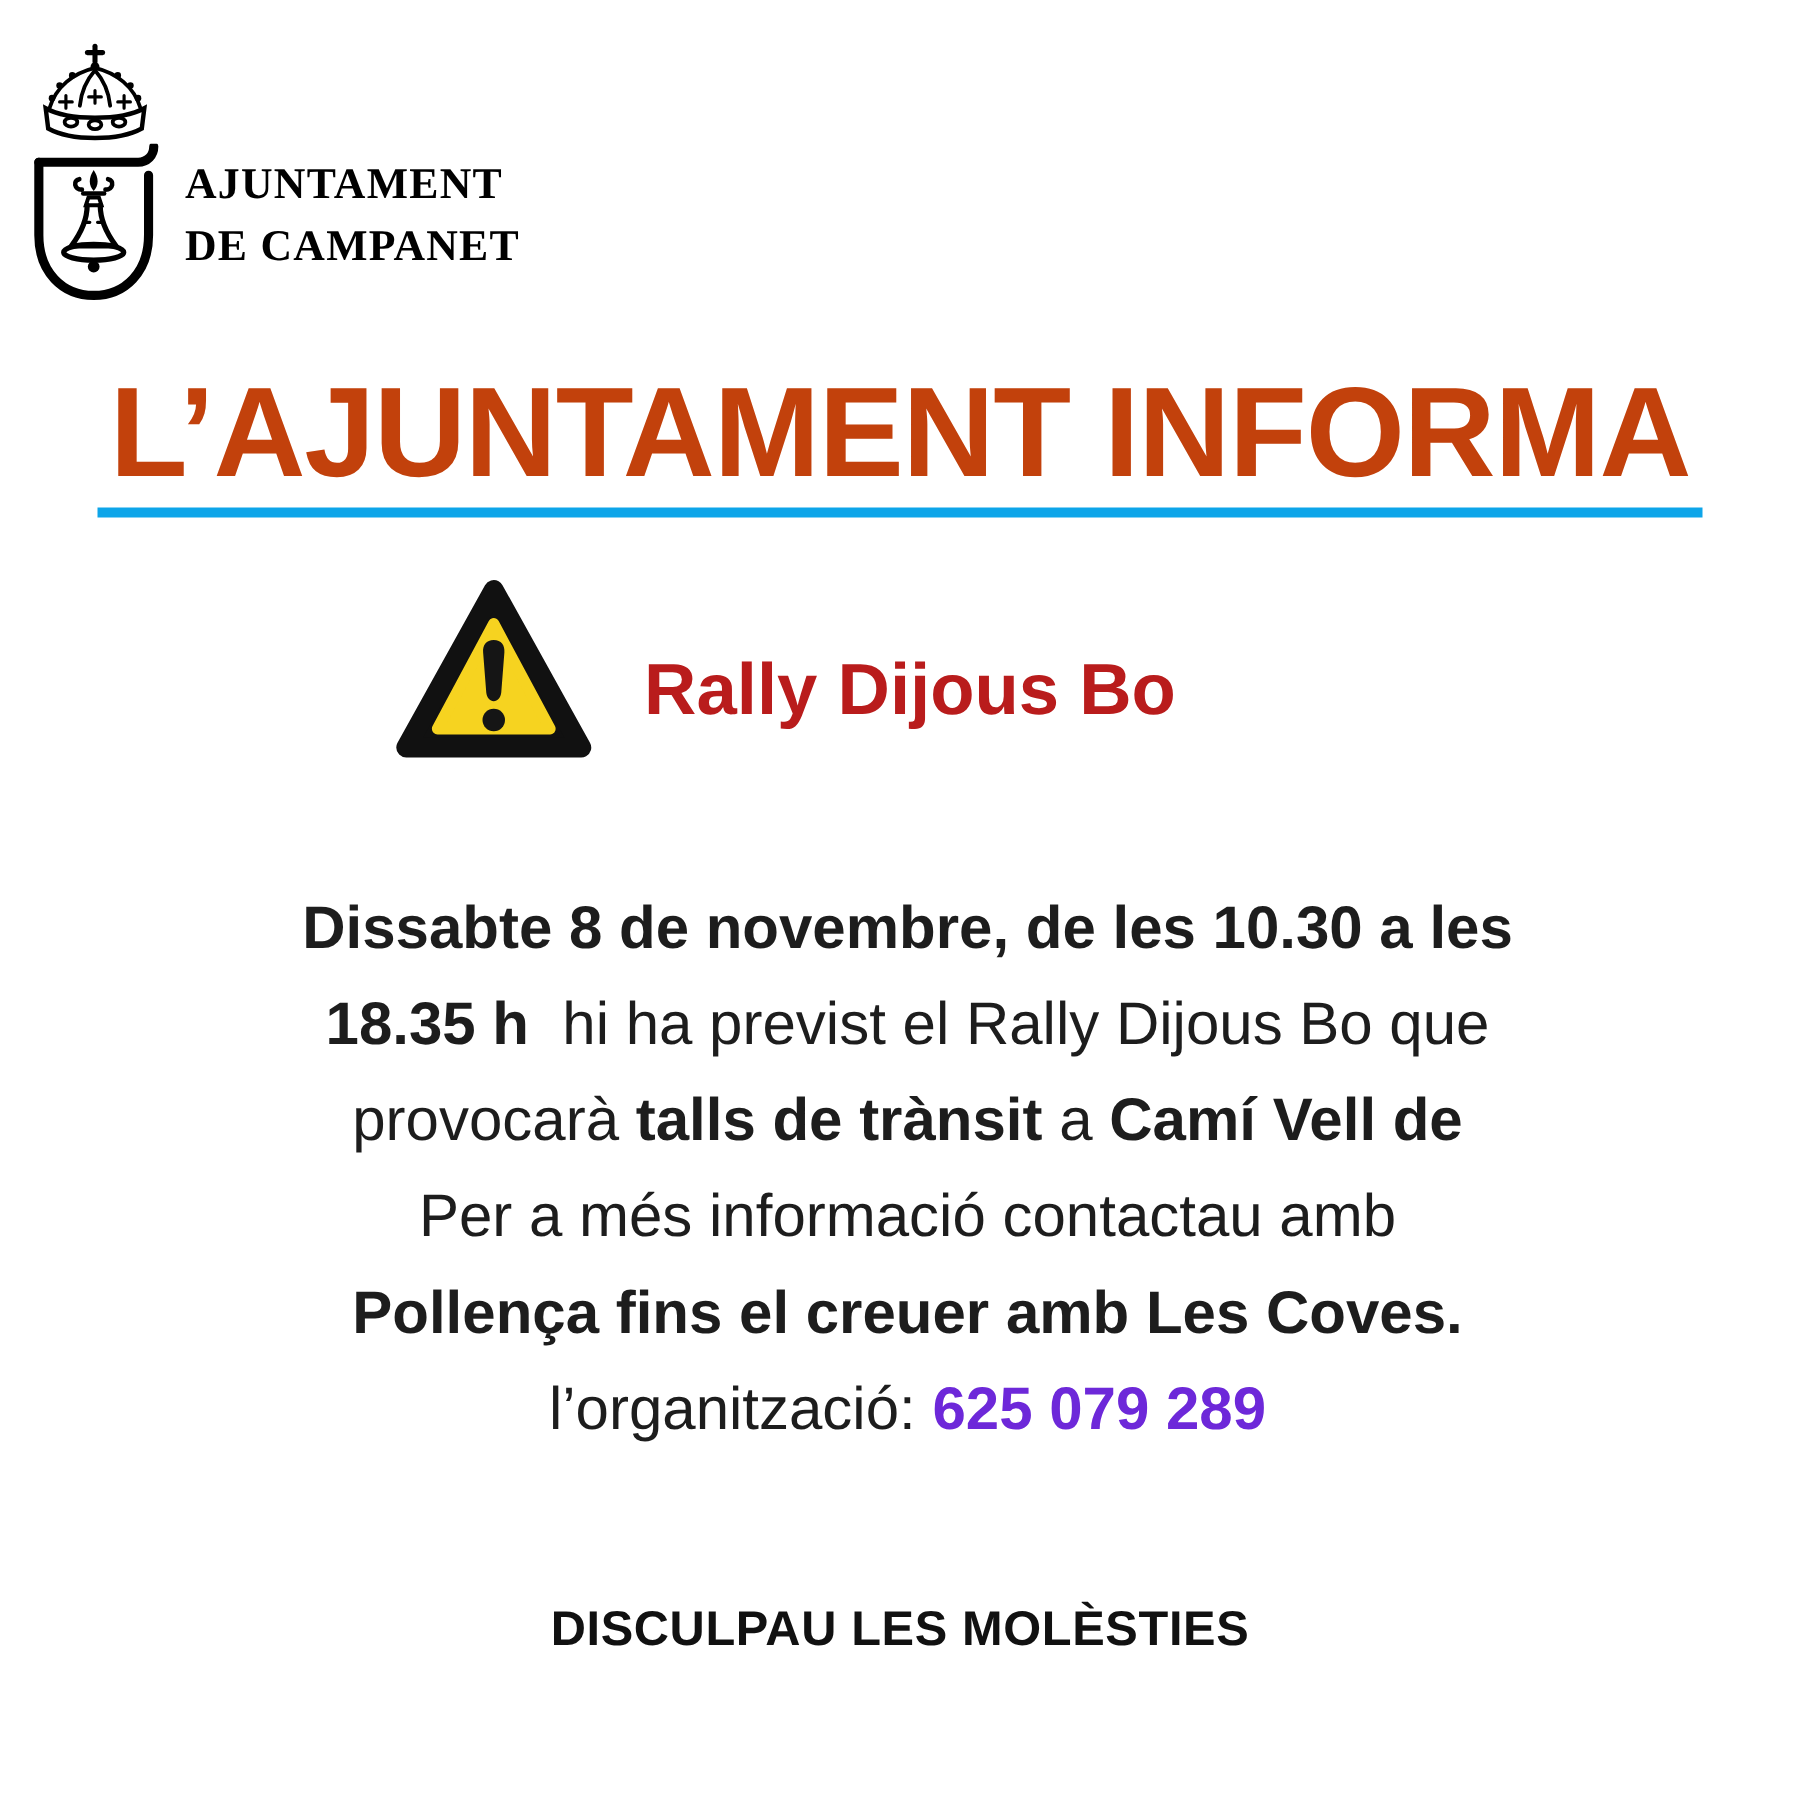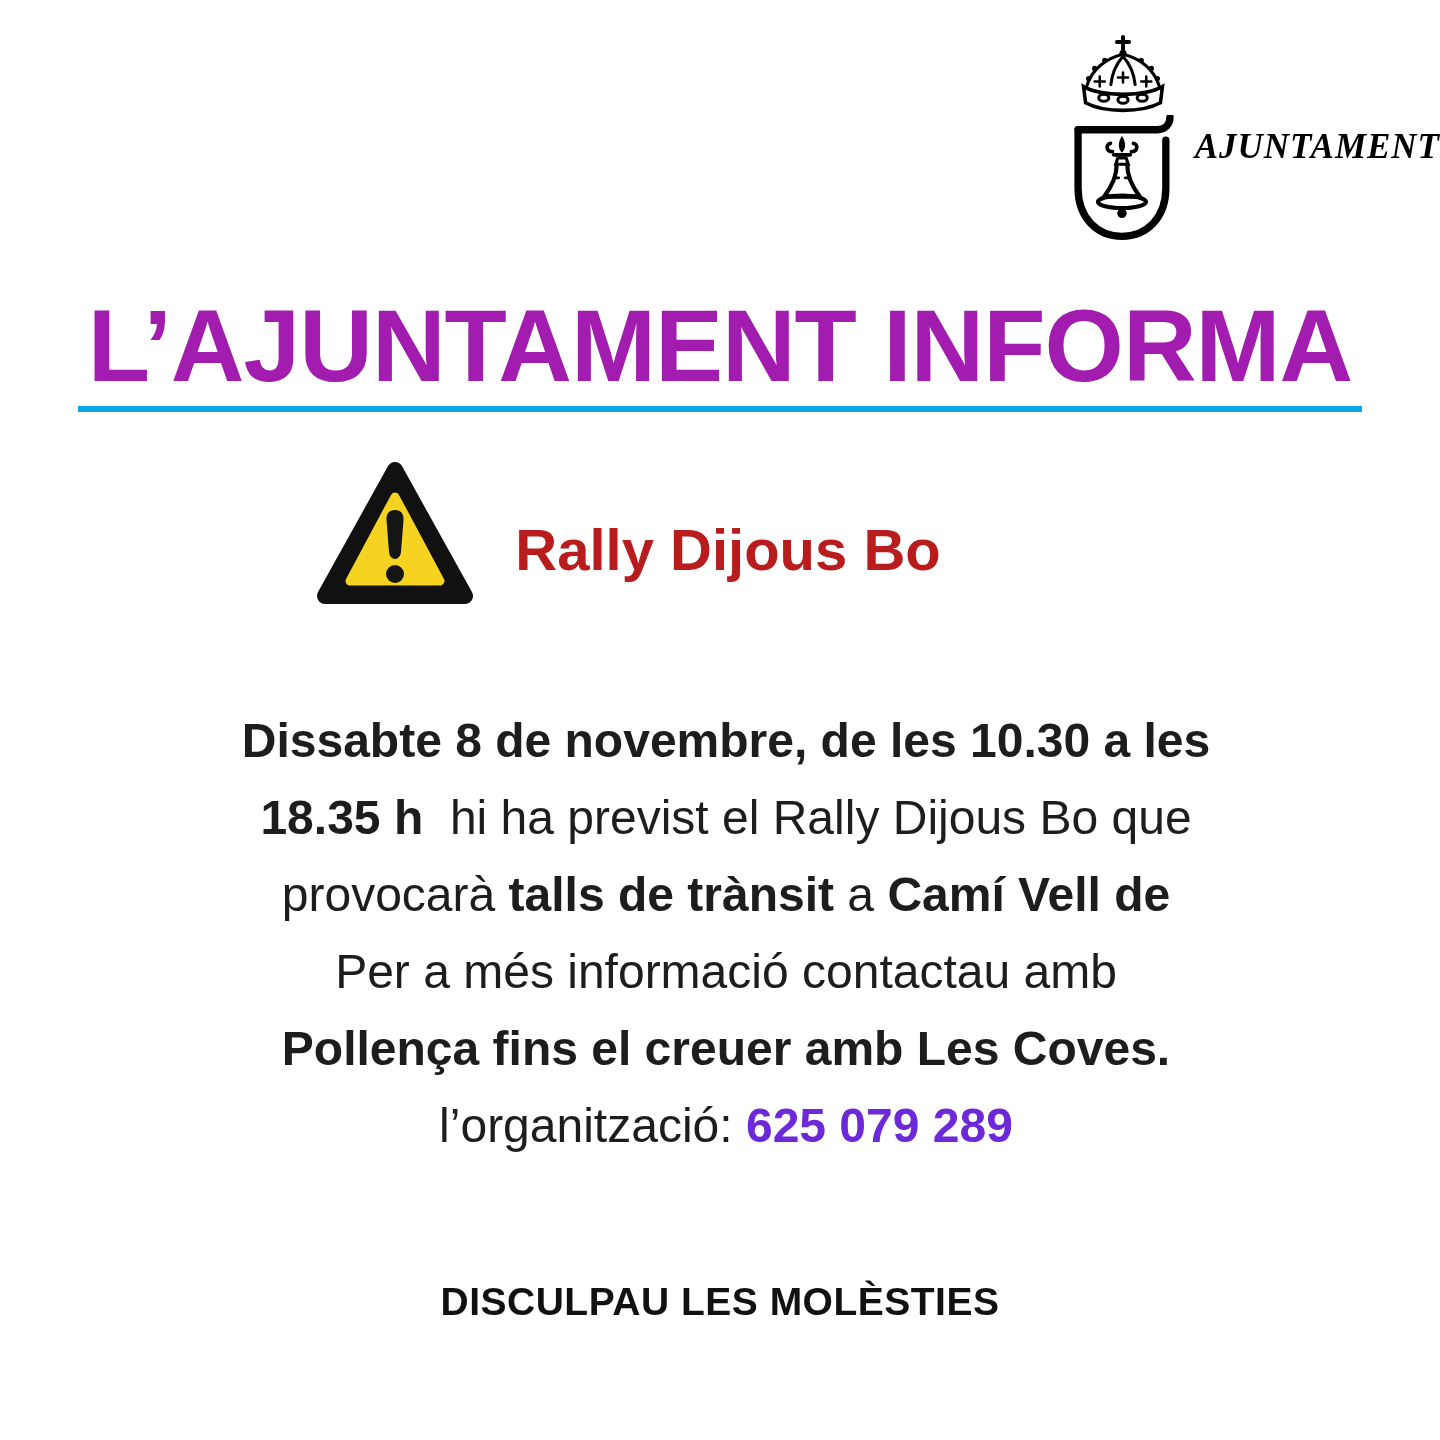--- a/index.html
+++ b/index.html
@@ -3,34 +3,34 @@
 <meta charset="utf-8">
 <style>
   * { margin:0; padding:0; box-sizing:border-box; }
   html,body { width:1440px; height:1440px; background:#ffffff; }
   .poster {
     width:1440px; height:1440px; background:#ffffff; overflow:hidden;
     font-family:"Liberation Sans", sans-serif; color:#1d1d1d;
   }
 
   
-  .logo-row { display:flex; justify-content:flex-end; margin-top:34px;font-style:italic; }
+  .logo-row { display:flex; justify-content:flex-start; margin-top:34px; }
   .emblem { display:flex; flex-direction:column; align-items:center; width:152px; }
   .crown-svg { margin-bottom:-6px; }
   .logo-text {
     margin:88px 0 0 -4px;
     font-family:"Liberation Serif", serif; font-weight:700;
     font-size:35px; line-height:50px; letter-spacing:1px; color:#000;
   }
 
   
   .page-title { text-align:center; margin-top:46px; }
   .title-inner {
     display:inline-block; font-size:102px; font-weight:700; letter-spacing:-1px;
-    line-height:1; color:#a21caf; border-bottom:6px solid #0ea5e9; padding:0 10px 9px;
+    line-height:1; color:#c2410c; border-bottom:8px solid #0ea5e9; padding:0 10px 9px;
   }
 
   
   .alert-row {
     display:flex; align-items:flex-start; justify-content:center; gap:40px;
     margin-top:48px; transform:translateX(-92px);
   }
   .alert-title { font-size:58px; font-weight:700; margin-top:56px; color:#b91c1c; }
 
   
@@ -87,20 +87,21 @@
           <path d="M62 41 L60 47 H72 L70 41 Z" stroke-width="3"></path>
           <path d="M61 47 C61 60 55 70 49 78 L83 78 C77 70 71 60 71 47" stroke-width="4"></path>
           <ellipse cx="66" cy="83" rx="23" ry="6" stroke-width="4"></ellipse>
           <circle cx="66" cy="94" r="4.5" fill="#000" stroke="none"></circle>
           <path d="M59 60 h4 M69 60 h4" stroke-width="2.5"></path>
         </g>
       </svg>
     </div>
     <div class="logo-text">
       <div>AJUNTAMENT</div>
+      <div>DE CAMPANET</div>
     </div>
   </div>
 
   <h1 class="page-title">
     <span class="title-inner">L’AJUNTAMENT INFORMA</span>
   </h1>
 
   <div class="alert-row">
     <svg viewBox="0 0 160 150" width="160" height="150">
       <path d="M80 10 L150 136 H10 Z" fill="#111111" stroke="#111111" stroke-width="16" stroke-linejoin="round"></path>

